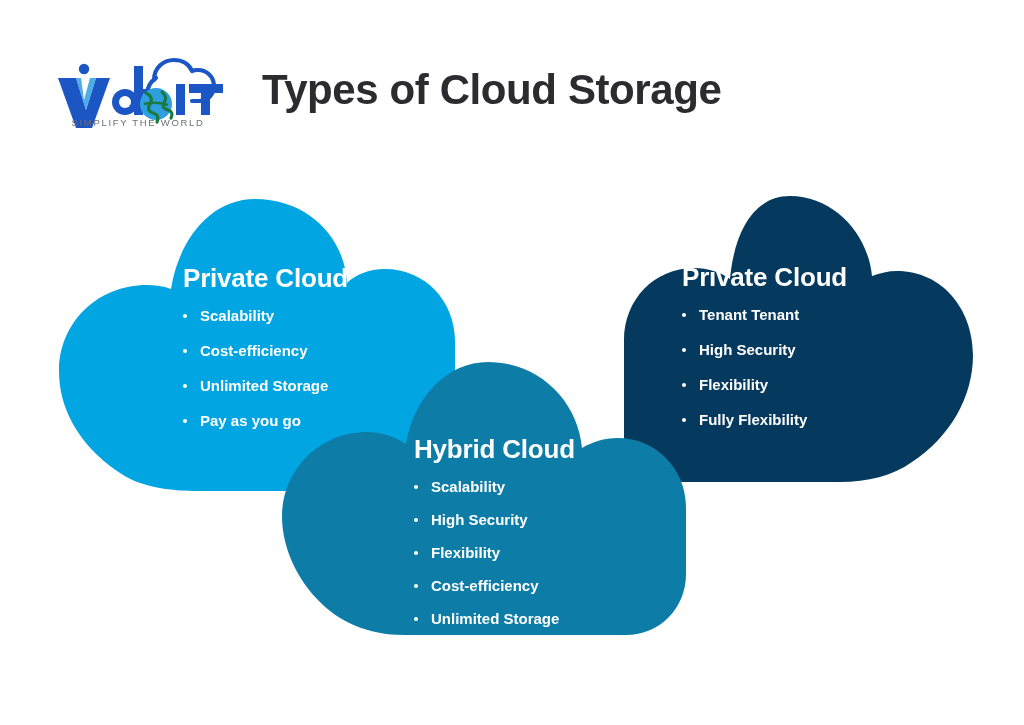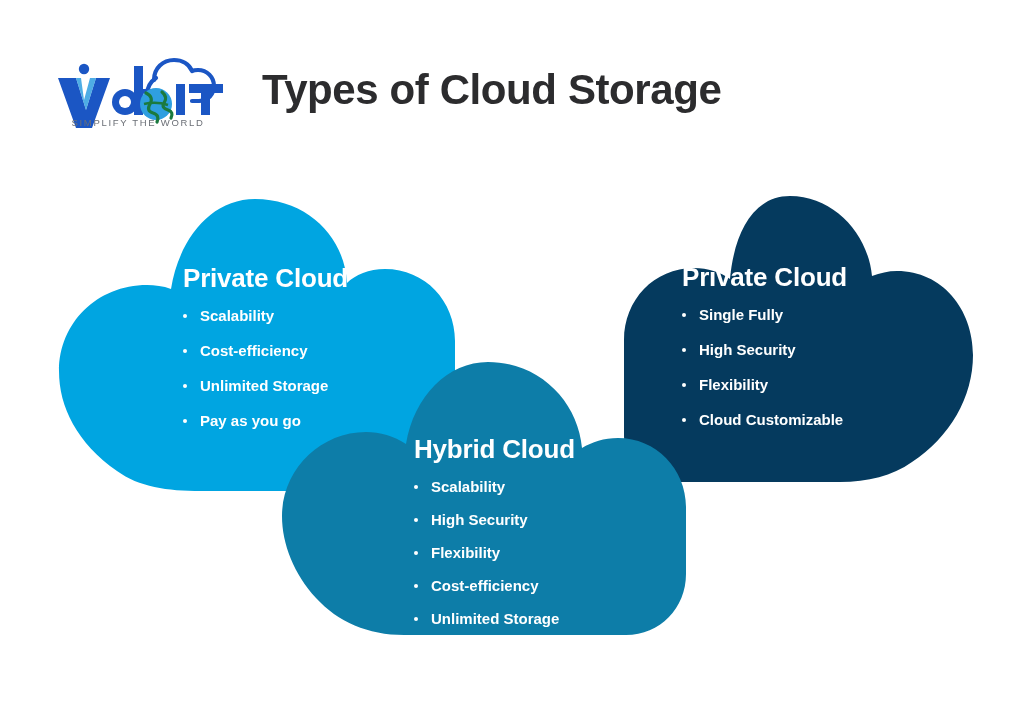--- a/index.html
+++ b/index.html
@@ -203,33 +203,33 @@
                L12 148
                C12 108 42 76 82 76
                C96 76 108 80 118 87
                C122 43 140 4 178 4 Z" fill="#053a5e"></path>
     </svg>
     <div class="cloud-content">
       <div class="cloud-title">Private Cloud</div>
       <ul class="cloud-list">
         <li>
           <span class="bullet"></span>
-          <span>Single Fully</span>
+          <span>Tenant Tenant</span>
         </li>
         <li>
           <span class="bullet"></span>
           <span>High Security</span>
         </li>
         <li>
           <span class="bullet"></span>
           <span>Flexibility</span>
         </li>
         <li>
           <span class="bullet"></span>
-          <span>Cloud Customizable</span>
+          <span>Fully Flexibility</span>
         </li>
       </ul>
     </div>
   </div>
 
   <div id="card-hybrid" class="cloud-card">
     <svg class="cloud-shape" width="460" height="285" viewBox="0 0 460 285">
       <path d="M210 4
                C262 4 300 44 304 90
                C314 84 326 80 340 80

